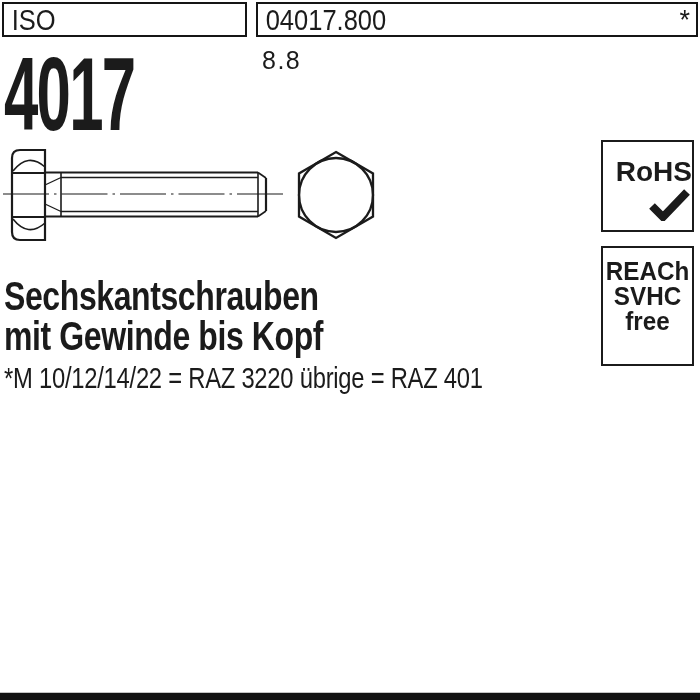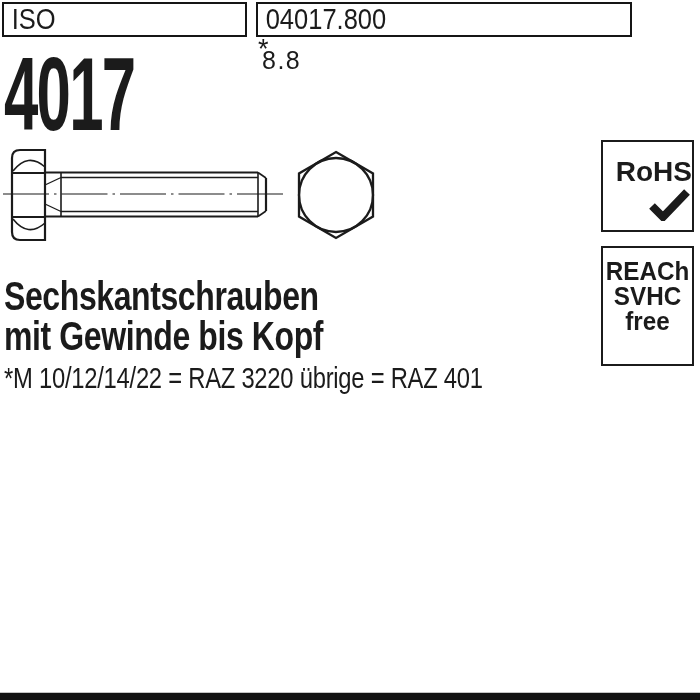--- a/index.html
+++ b/index.html
@@ -3,24 +3,24 @@
 <meta charset="utf-8">
 <style>
   html,body { margin:0; padding:0; background:#fff; }
   #canvas {
     position:relative; width:700px; height:700px; background:#ffffff;
     font-family:"Liberation Sans", sans-serif; color:#1b1b1b; overflow:hidden;
   }
   
   .hdr-box {
     position:absolute; top:2px; height:35px; box-sizing:border-box;
-    border:2.5px solid #151515; background:#fff; display:flex; 
+    border:2.5px solid #151515; background:#fff; display:flex; align-items:center;
   }
   .hdr-left  { left:2px;   width:245px; }
-  .hdr-right { left:256px; width:376px; justify-content:space-between;flex-direction:column; }
+  .hdr-right { left:256px; width:442px; justify-content:space-between; }
   .hdr-text {
     font-size:30px; line-height:30px; font-weight:500; white-space:nowrap;
     transform:scaleX(0.85); transform-origin:0 50%; padding-left:9px;
   }
   .hdr-star { font-size:27px; line-height:30px; font-weight:500; padding-right:6px; }
   
   .std-number {
     position:absolute; left:4px; top:43px; font-size:103px; font-weight:700;
     line-height:1; letter-spacing:-3px; white-space:nowrap;
     transform:scaleX(0.60); transform-origin:0 0;

